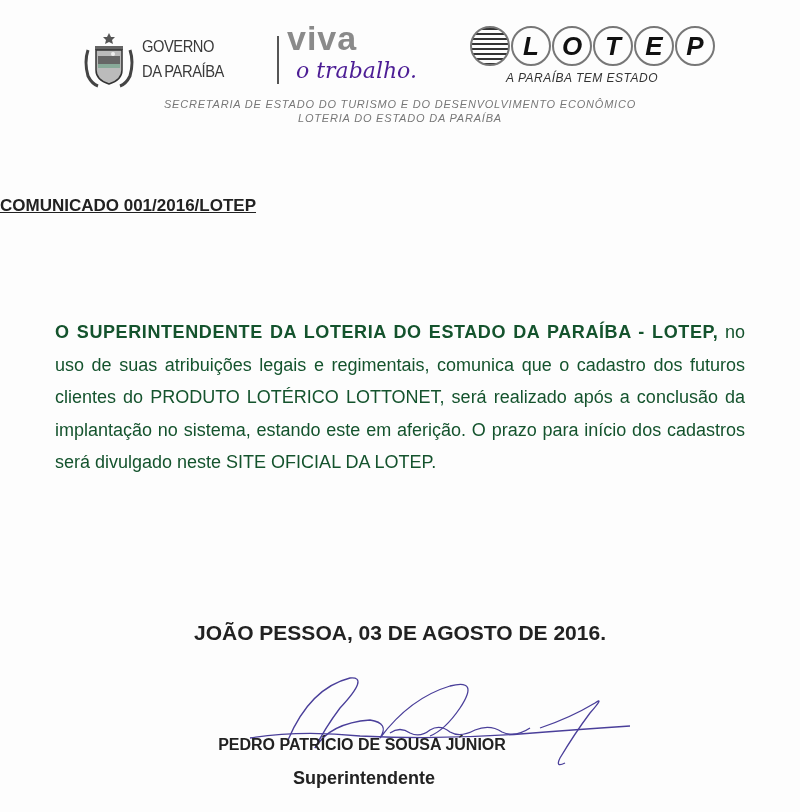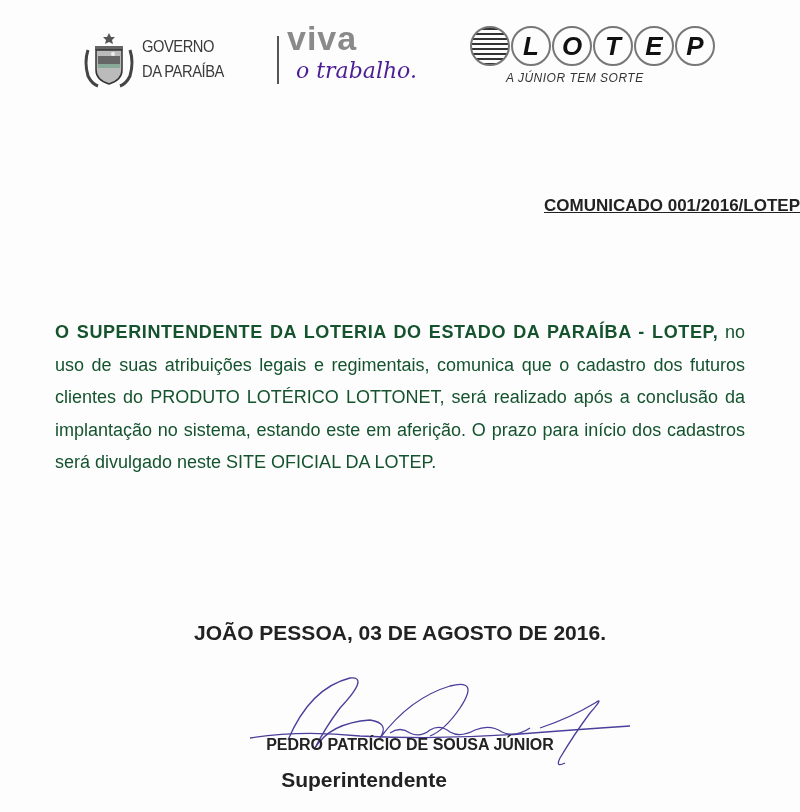--- a/index.html
+++ b/index.html
@@ -19,30 +19,30 @@
   .trabalho { left: 296px; top: 58px; font-family: "DejaVu Serif", serif; font-style: italic; font-size: 22px; color: #4c1d95; }
 
   
   .lotep { left: 470px; top: 26px; height: 40px; display: flex; gap: 1px; }
   .lotep .ball { width: 40px; height: 40px; border-radius: 50%; border: 2px solid #777; box-sizing: border-box; display: flex; align-items: center; justify-content: center; font-weight: 900; font-style: italic; font-size: 26px; color: #111; background: #fdfdfd; }
   .lotep .ball.lines { background: repeating-linear-gradient(180deg, #333 0 2px, #fdfdfd 2px 5px); }
   .slogan { left: 506px; top: 71px; font-size: 12px; font-style: italic; color: #333; letter-spacing: 0.5px; }
 
   .secretaria { left: 0; width: 800px; top: 97px; text-align: center; font-size: 11px; font-style: italic; color: #777; letter-spacing: 0.8px; line-height: 14px; }
 
-  .title { left: 0; width: 800px; top: 196px; text-align: right; font-size: 17px; font-weight: bold; text-decoration: underline; color: #222; }
+  .title { left: 0; width: 800px; top: 196px; text-align: left; font-size: 17px; font-weight: bold; text-decoration: underline; color: #222; }
 
   .body-text { left: 55px; width: 690px; top: 316px; font-size: 18px; line-height: 32.5px; text-align: justify; color: #14532d; }
   .body-text b { font-weight: bold; letter-spacing: 0.6px; }
 
   .date { left: 0; width: 800px; top: 621px; text-align: center; font-size: 21px; font-weight: bold; color: #222; }
 
   .signature { left: 240px; top: 668px; width: 400px; height: 110px; }
-  .signer { left: 0; width: 724px; top: 736px; text-align: center; font-size: 16px; font-weight: bold; color: #222; padding-left: 48px; }
-  .role { left: 0; width: 728px; top: 768px; text-align: center; font-size: 21px; font-weight: bold; color: #222; }
+  .signer { left: 0; width: 724px; top: 736px; text-align: center; font-size: 16px; font-weight: bold; color: #222; }
+  .role { left: 0; width: 728px; top: 768px; text-align: center; font-size: 18px; font-weight: bold; color: #222; }
 </style>
 </head>
 <body>
 
 <div class="abs coat">
   <svg width="54" height="56" viewBox="0 0 54 56">
     <polygon points="27,1 29,5 33,5 30,8 31,12 27,10 23,12 24,8 21,5 25,5" fill="#555"></polygon>
     <path d="M6,18 Q2,30 6,44 Q10,52 16,54" stroke="#444" stroke-width="3" fill="none"></path>
     <path d="M48,18 Q52,30 48,44 Q44,52 38,54" stroke="#444" stroke-width="3" fill="none"></path>
     <rect x="13" y="14" width="28" height="4" fill="#666"></rect>
@@ -62,23 +62,25 @@
 <div class="abs trabalho">o trabalho.</div>
 
 <div class="abs lotep">
   <div class="ball lines"></div>
   <div class="ball">L</div>
   <div class="ball">O</div>
   <div class="ball">T</div>
   <div class="ball">E</div>
   <div class="ball">P</div>
 </div>
-<div class="abs slogan">A JÚNIOR TEM SORTE</div>
+<div class="abs slogan">A PARAÍBA TEM ESTADO</div>
 
 <div class="abs secretaria">
+  <div>SECRETARIA DE ESTADO DO TURISMO E DO DESENVOLVIMENTO ECONÔMICO</div>
+  <div>LOTERIA DO ESTADO DA PARAÍBA</div>
 </div>
 
 <div class="abs title">COMUNICADO 001/2016/LOTEP</div>
 
 <div class="abs body-text"><b>O SUPERINTENDENTE DA LOTERIA DO ESTADO DA PARAÍBA - LOTEP,</b><span> no uso de suas atribuições legais e regimentais, comunica que o cadastro dos futuros clientes do PRODUTO LOTÉRICO LOTTONET, será realizado após a conclusão da implantação no sistema, estando este em aferição. O prazo para início dos cadastros será divulgado neste SITE OFICIAL DA LOTEP.</span></div>
 
 <div class="abs date">JOÃO PESSOA, 03 DE AGOSTO DE 2016.</div>
 
 <div class="abs signature">
   <svg width="400" height="110" viewBox="0 0 400 110" fill="none" stroke="#4a3f9a" stroke-width="1.3">

